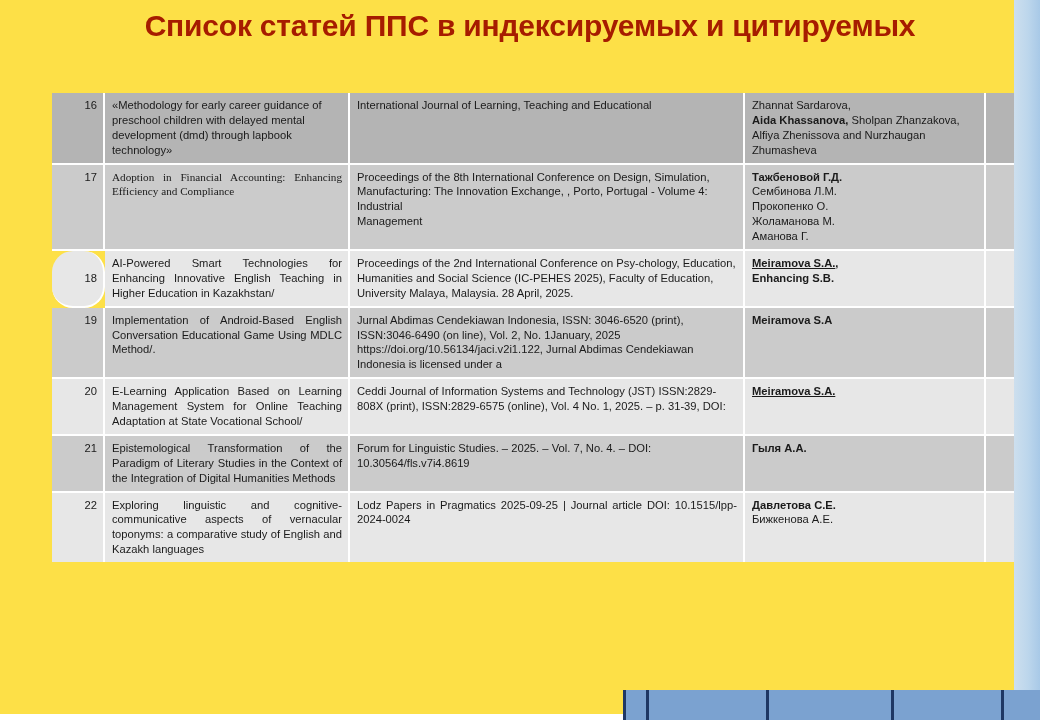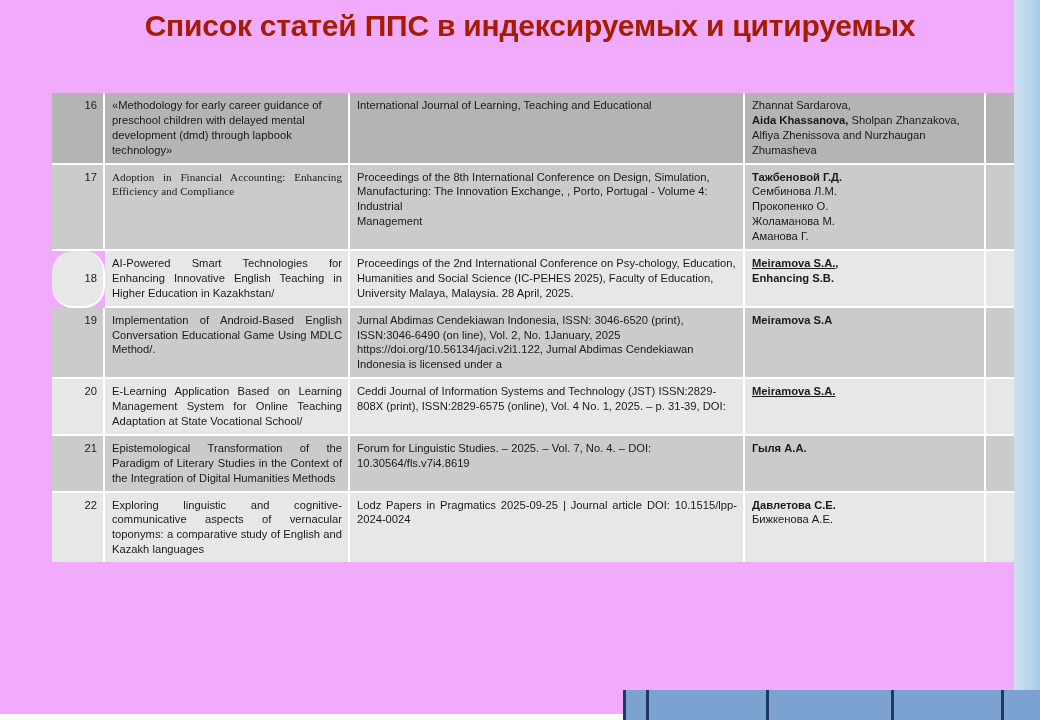--- a/index.html
+++ b/index.html
@@ -9,21 +9,21 @@
     height: 720px;
     overflow: hidden;
     background: #ffffff;
     font-family: "Liberation Sans", sans-serif;
   }
 
   #slide {
     position: relative;
     width: 1040px;
     height: 714px;
-    background: #f0abfc;
+    background: #fde047;
   }
 
   
   .edge-strip-right {
     position: absolute;
     top: 0;
     left: 1014px;
     width: 26px;
     height: 700px;
     background: linear-gradient(to right, #cddfee 0%, #bcd6ec 55%, #a8c9e7 100%);

